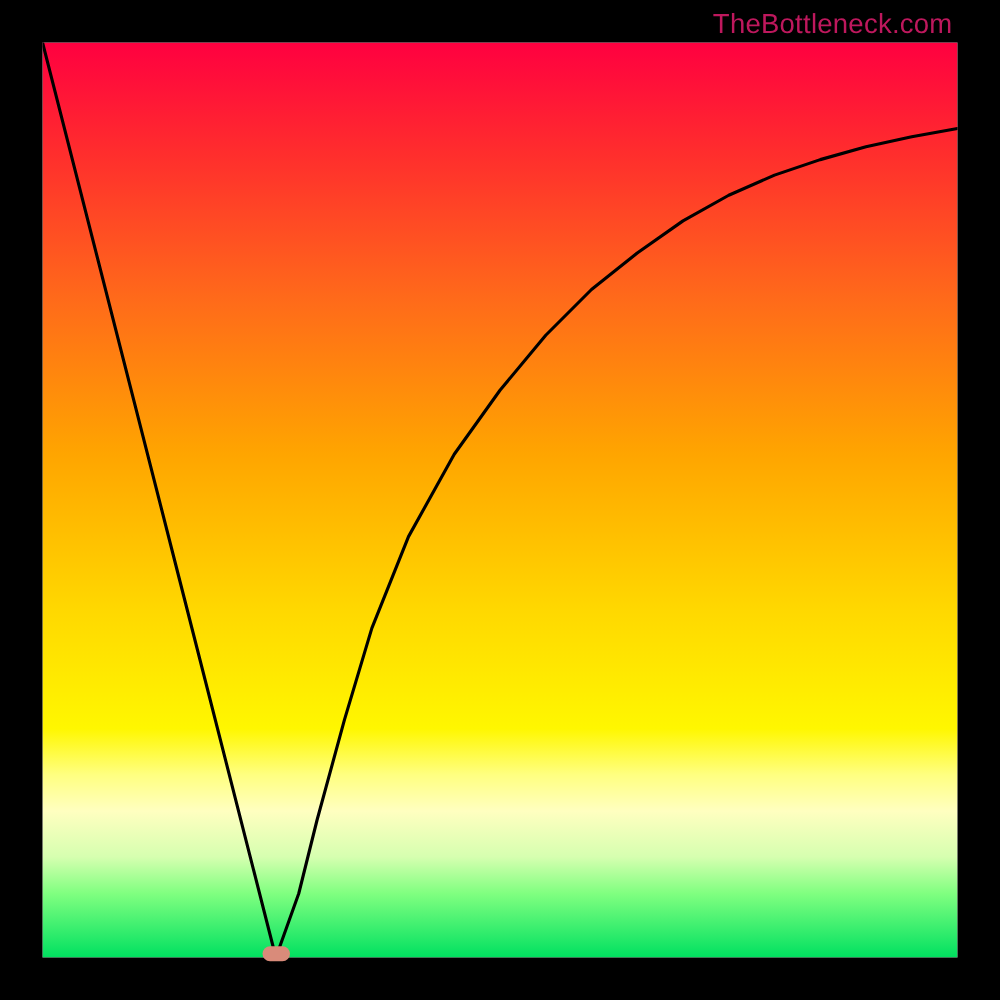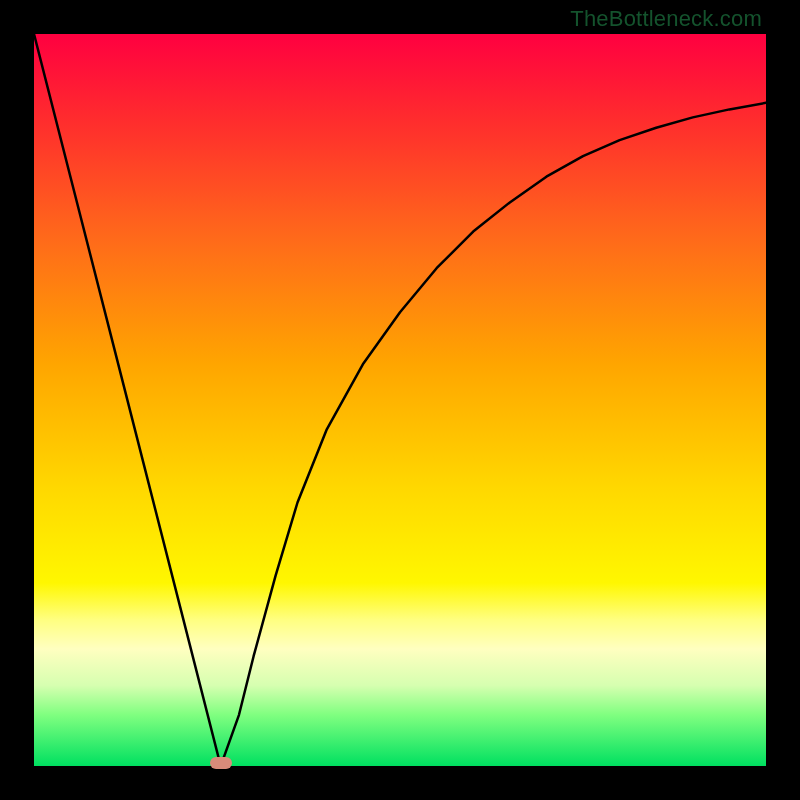--- a/index.html
+++ b/index.html
@@ -52,21 +52,21 @@
     width: 34px;
     height: 800px;
     background: #000;
   }
   .border-left { left: 0; }
   .border-right { right: 0; }
   .watermark {
     position: absolute;
     top: 6px;
     right: 38px;
-    color: #14532d;
+    color: #be185d;
     font-size: 22px;
     font-weight: 500;
     letter-spacing: 0.2px;
     z-index: 5;
   }
   svg.curve {
     position: absolute;
     left: 34px;
     top: 34px;
     width: 732px;

